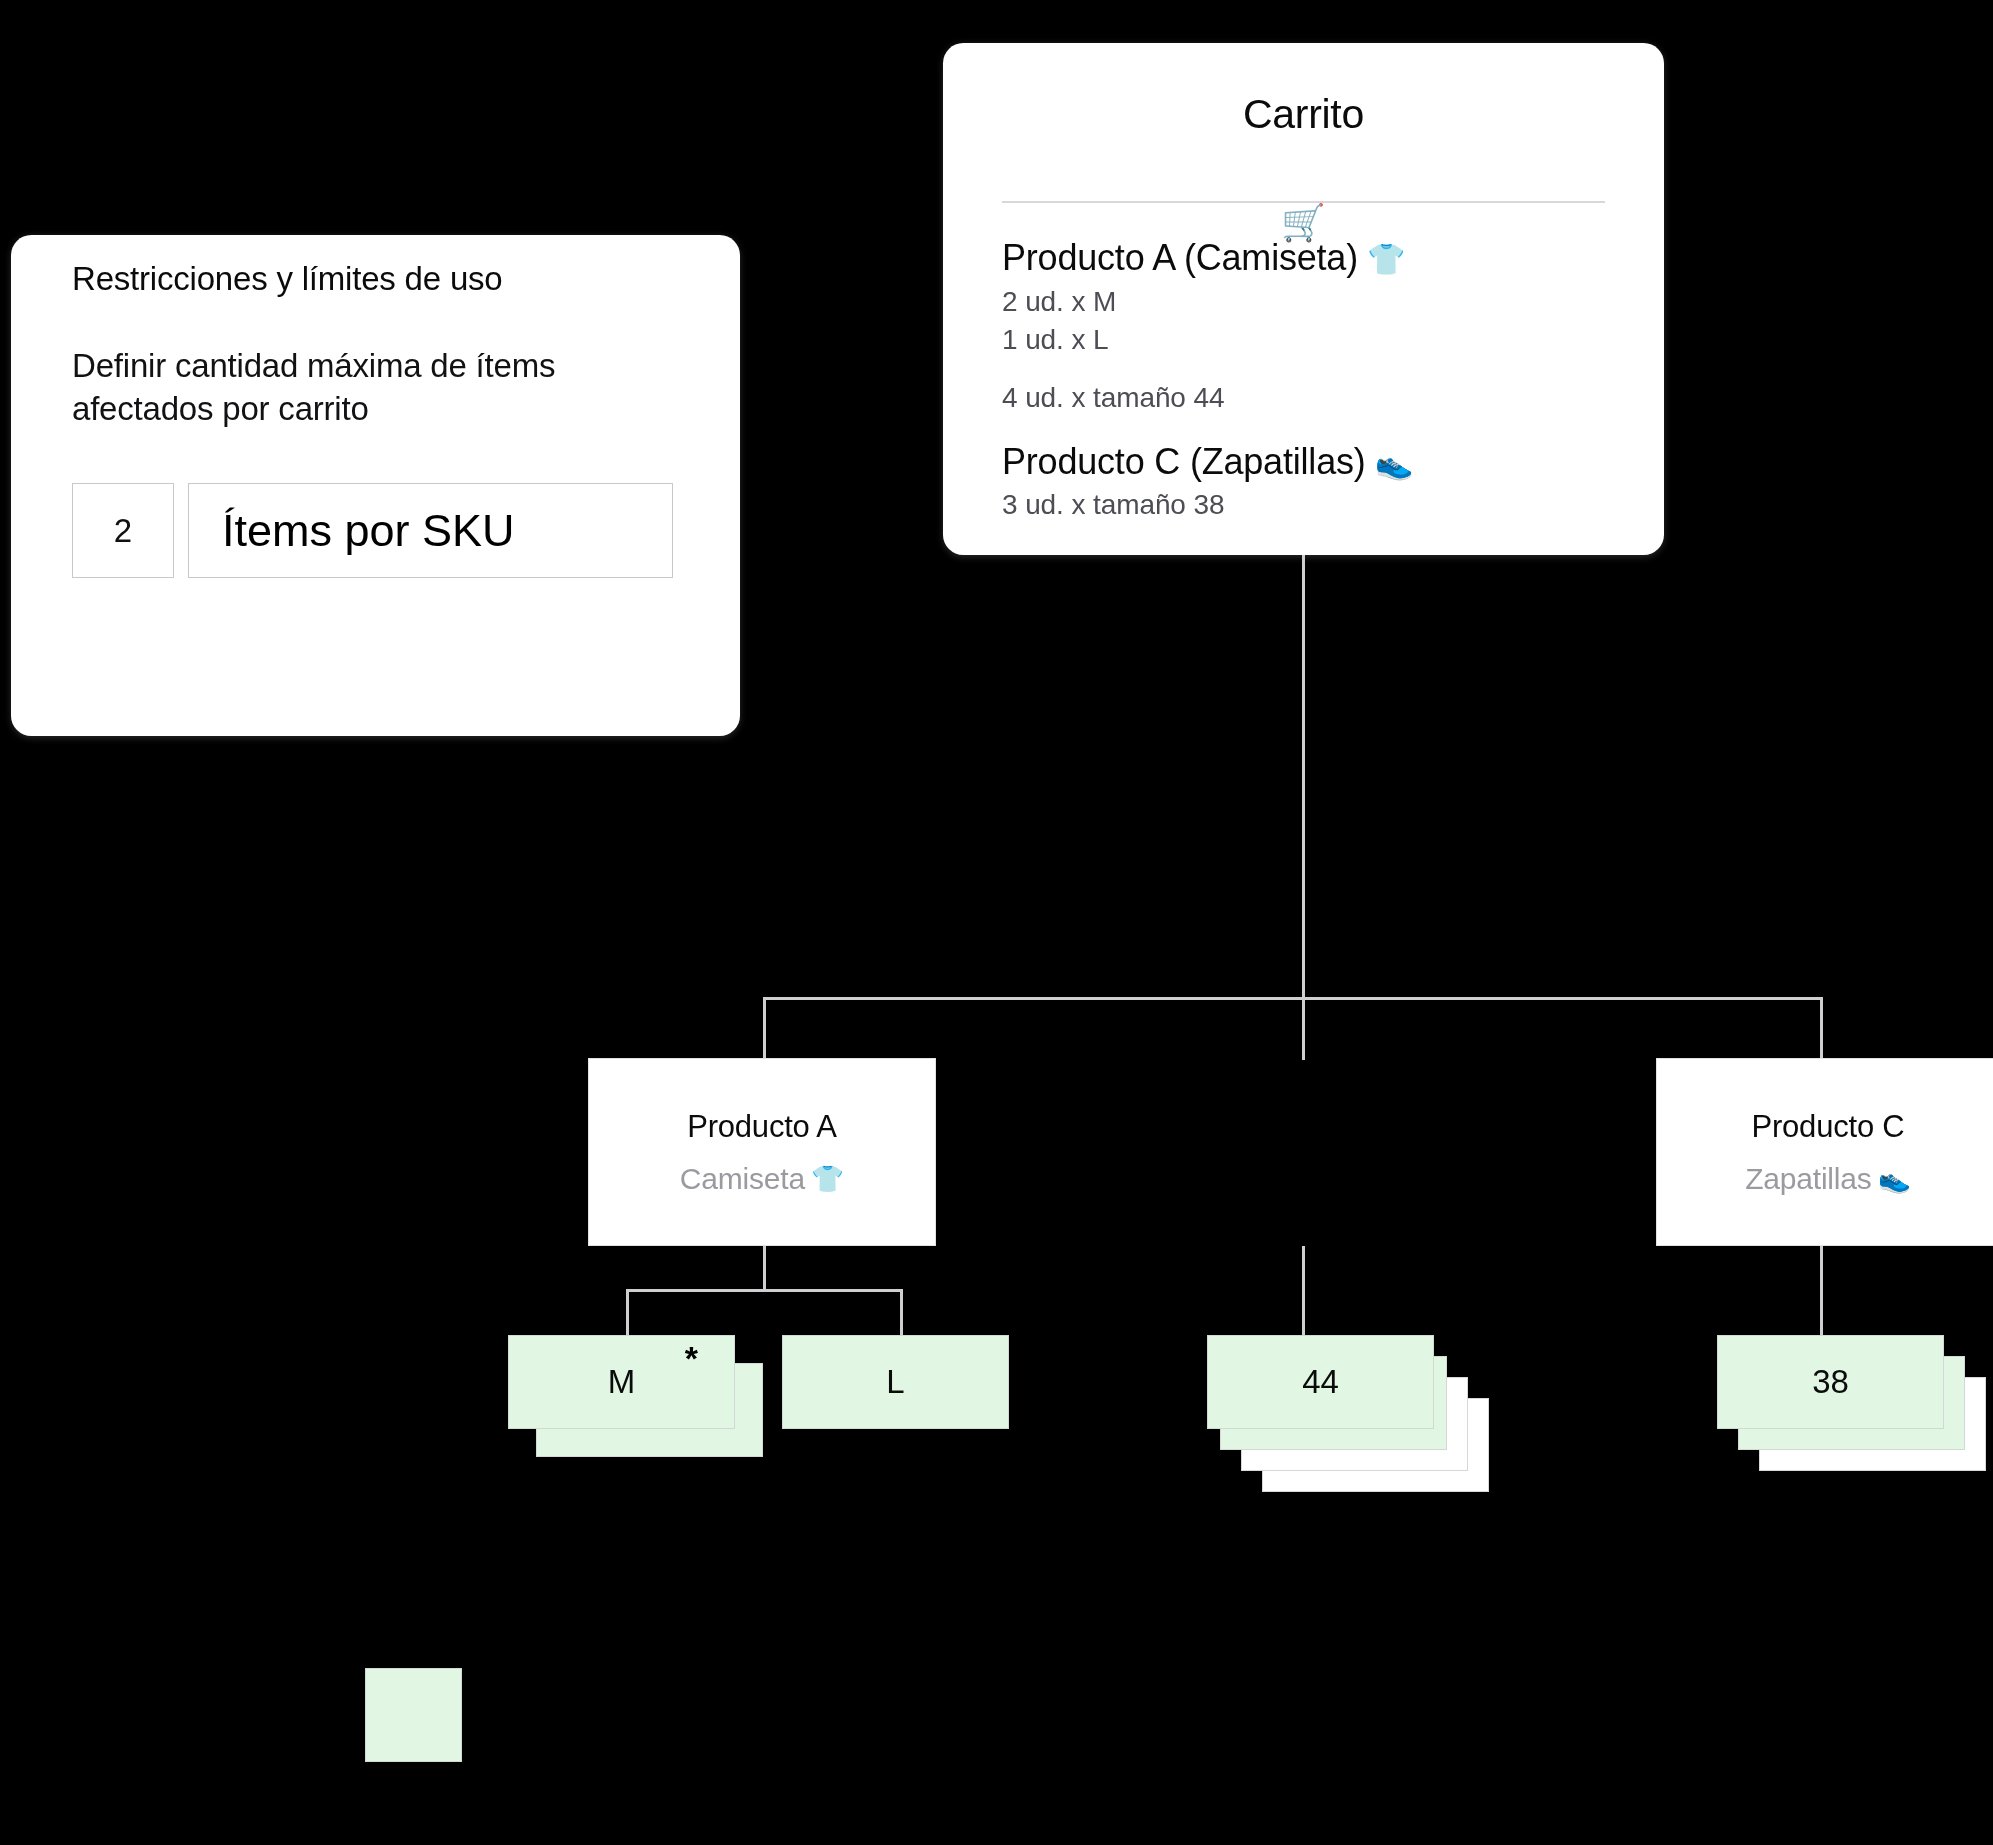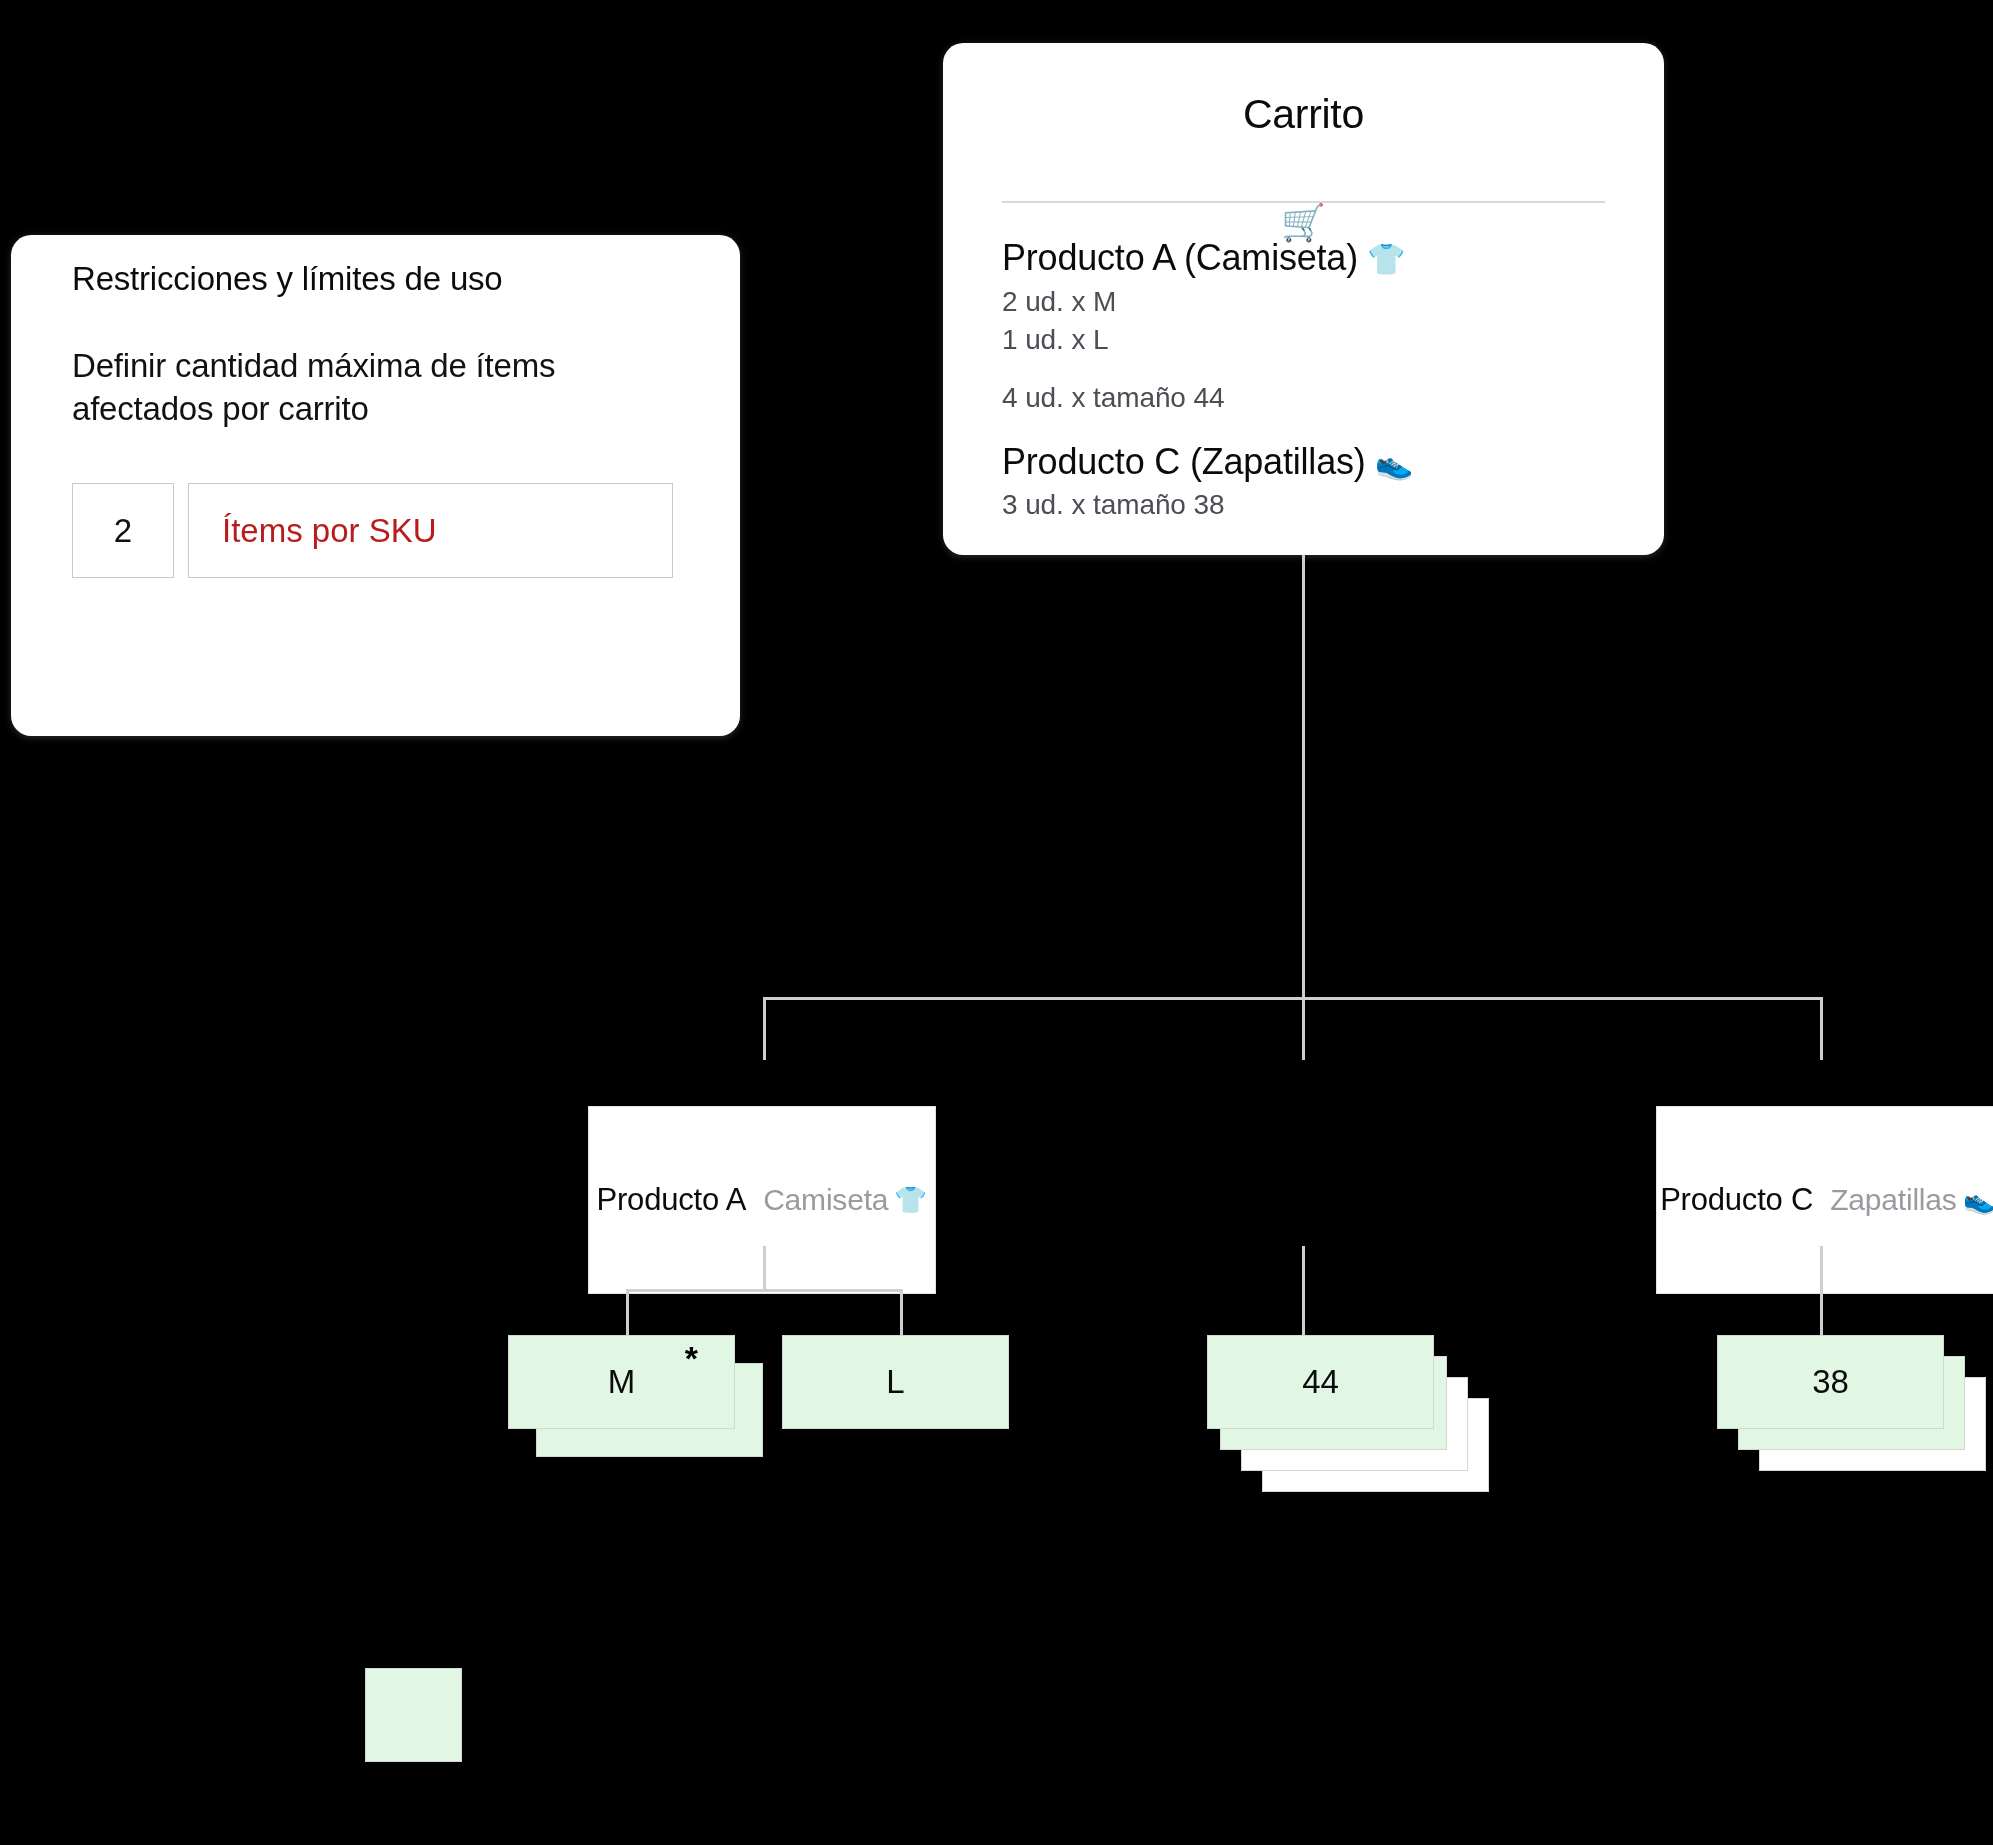--- a/index.html
+++ b/index.html
@@ -67,22 +67,22 @@
     color: #101012;
   }
   .sku-box {
     width: 485px;
     height: 95px;
     border: 1.6px solid #c9c9cc;
     background: #ffffff;
     display: flex;
     align-items: center;
     padding-left: 33px;
-    font-size: 33px;
-    color: #b91c1c;
+    font-size: 45px;
+    color: #000000;
   }
 
   
   #cart-card {
     left: 943px;
     top: 43px;
     width: 721px;
     height: 512px;
     padding: 48px 59px 0 59px;
   }
@@ -128,25 +128,24 @@
   .conn { position: absolute; background: #cfcfd2; }
   .conn-v { width: 3.1px; }
   .conn-h { height: 3.1px; }
 
   
   .prod-card {
     position: absolute;
     background: #ffffff;
     border: 0.8px solid #e2e2e6;
     display: flex;
-    flex-direction: row;
+    flex-direction: column;
     align-items: center;
     justify-content: center;
     gap: 17px;
-    margin-top: 48px;
   }
   .prod-title {
     font-size: 31px;
     color: #0b0b0c;
     letter-spacing: -0.2px;
   }
   .prod-sub {
     font-size: 30px;
     color: #9a9aa0;
     letter-spacing: -0.2px;

